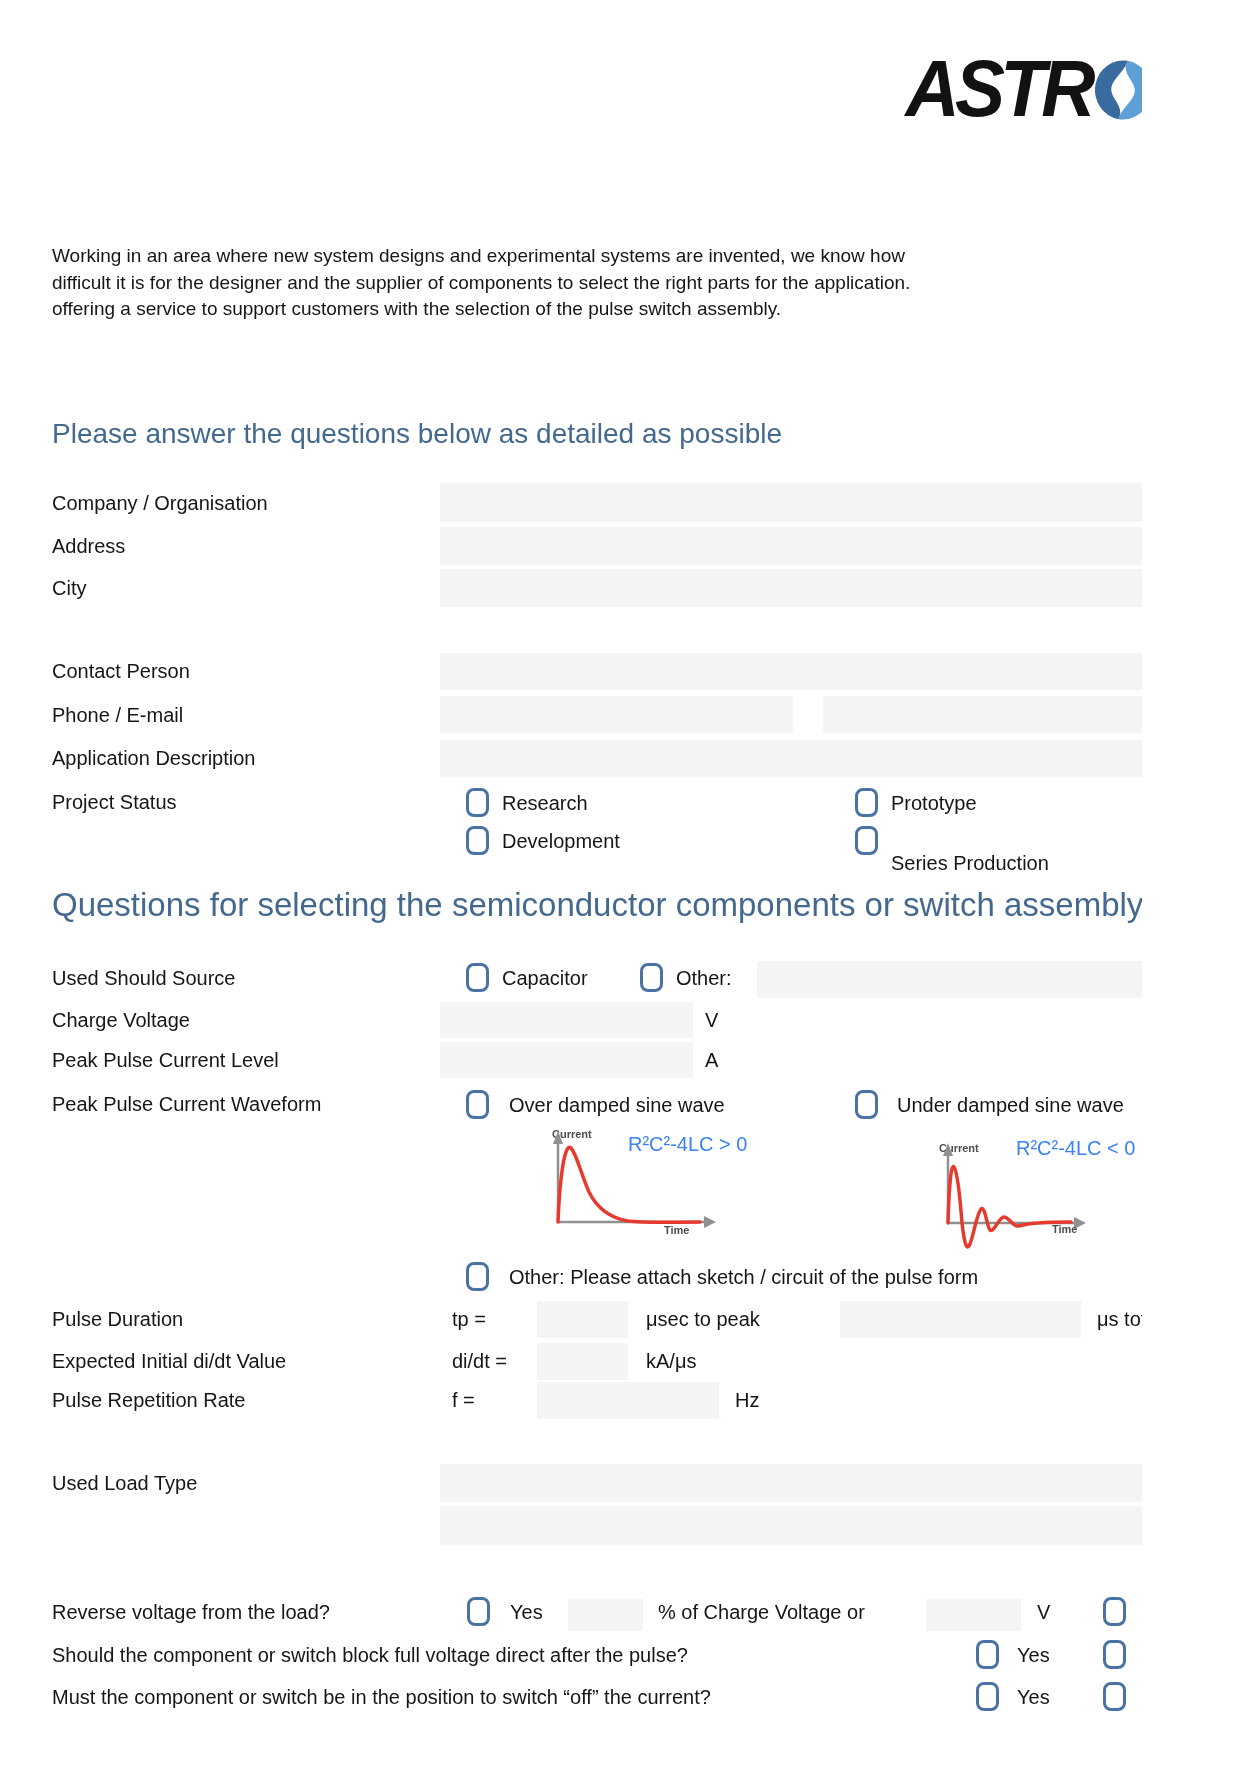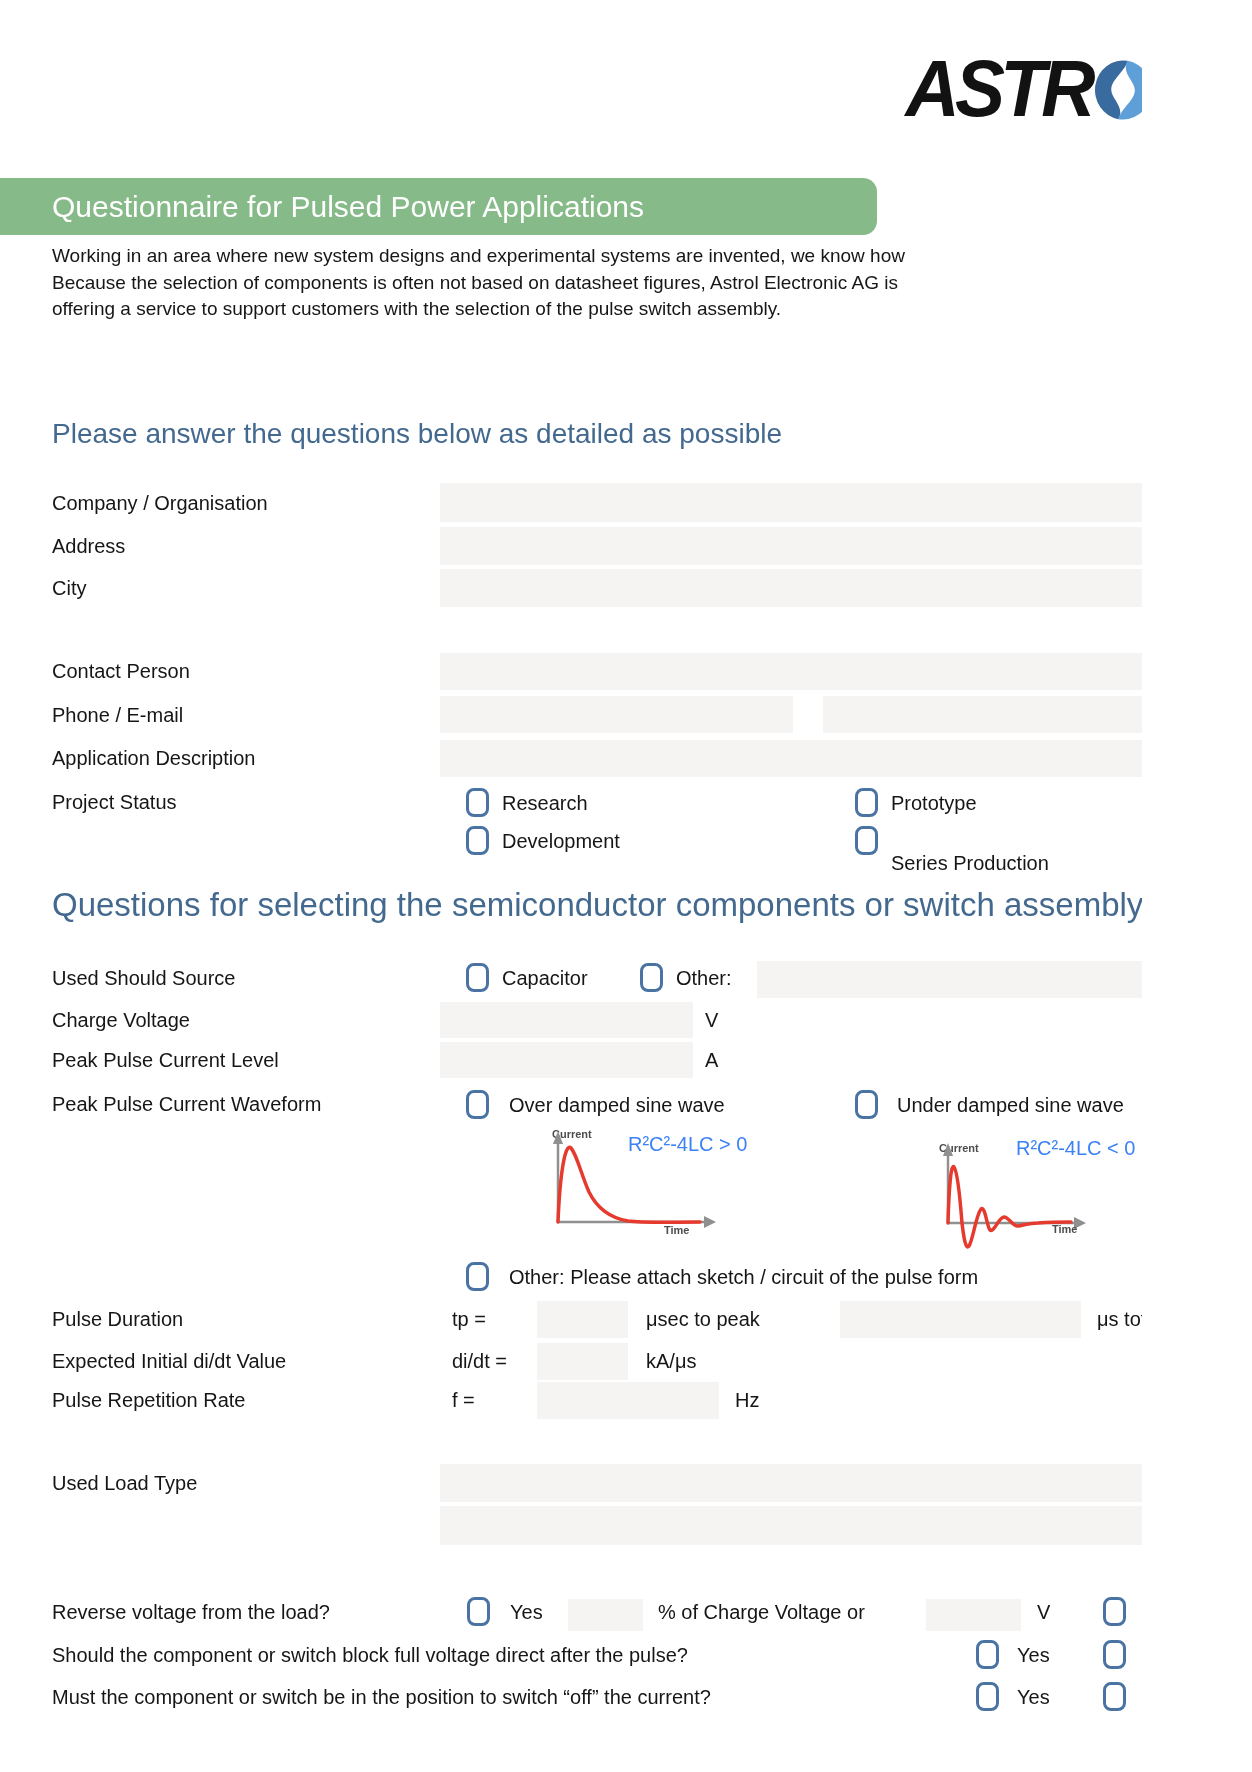--- a/index.html
+++ b/index.html
@@ -36,27 +36,24 @@
 
   <div class="logo">
     <span>ASTR</span>
     <svg width="62" height="62" viewBox="0 0 100 100">
       <path d="M58,3 A47,47 0 0 0 42,97 C54,78 30,64 30,50 C30,33 52,22 58,3 Z" fill="#3a6b9e"></path>
       <path d="M58,3 A47,47 0 0 0 42,97 C54,78 30,64 30,50 C30,33 52,22 58,3 Z" fill="#5d9fd6" transform="rotate(180 50 50)"></path>
     </svg>
     <span>L</span>
   </div>
 
-  <div class="titlebar">
-    <span>Questionnaire for Pulsed Power Applications</span>
-  </div>
 
   <div class="intro">
     <div>Working in an area where new system designs and experimental systems are invented, we know how</div>
-    <div>Because the selection of components is often not based on datasheet figures, Astrol Electronic AG is</div>
+    <div>difficult it is for the designer and the supplier of components to select the right parts for the application.</div>
     <div>offering a service to support customers with the selection of the pulse switch assembly.</div>
   </div>
 
   <div class="h-blue" style="top:418px">Please answer the questions below as detailed as possible</div>
 
   <div class="lb" style="left:52px;top:491px">Company / Organisation</div>
   <div class="field" style="left:440px;top:483px;width:756px;height:39px"></div>
   <div class="lb" style="left:52px;top:534px">Address</div>
   <div class="field" style="left:440px;top:527px;width:756px;height:38px"></div>
   <div class="lb" style="left:52px;top:576px">City</div>

